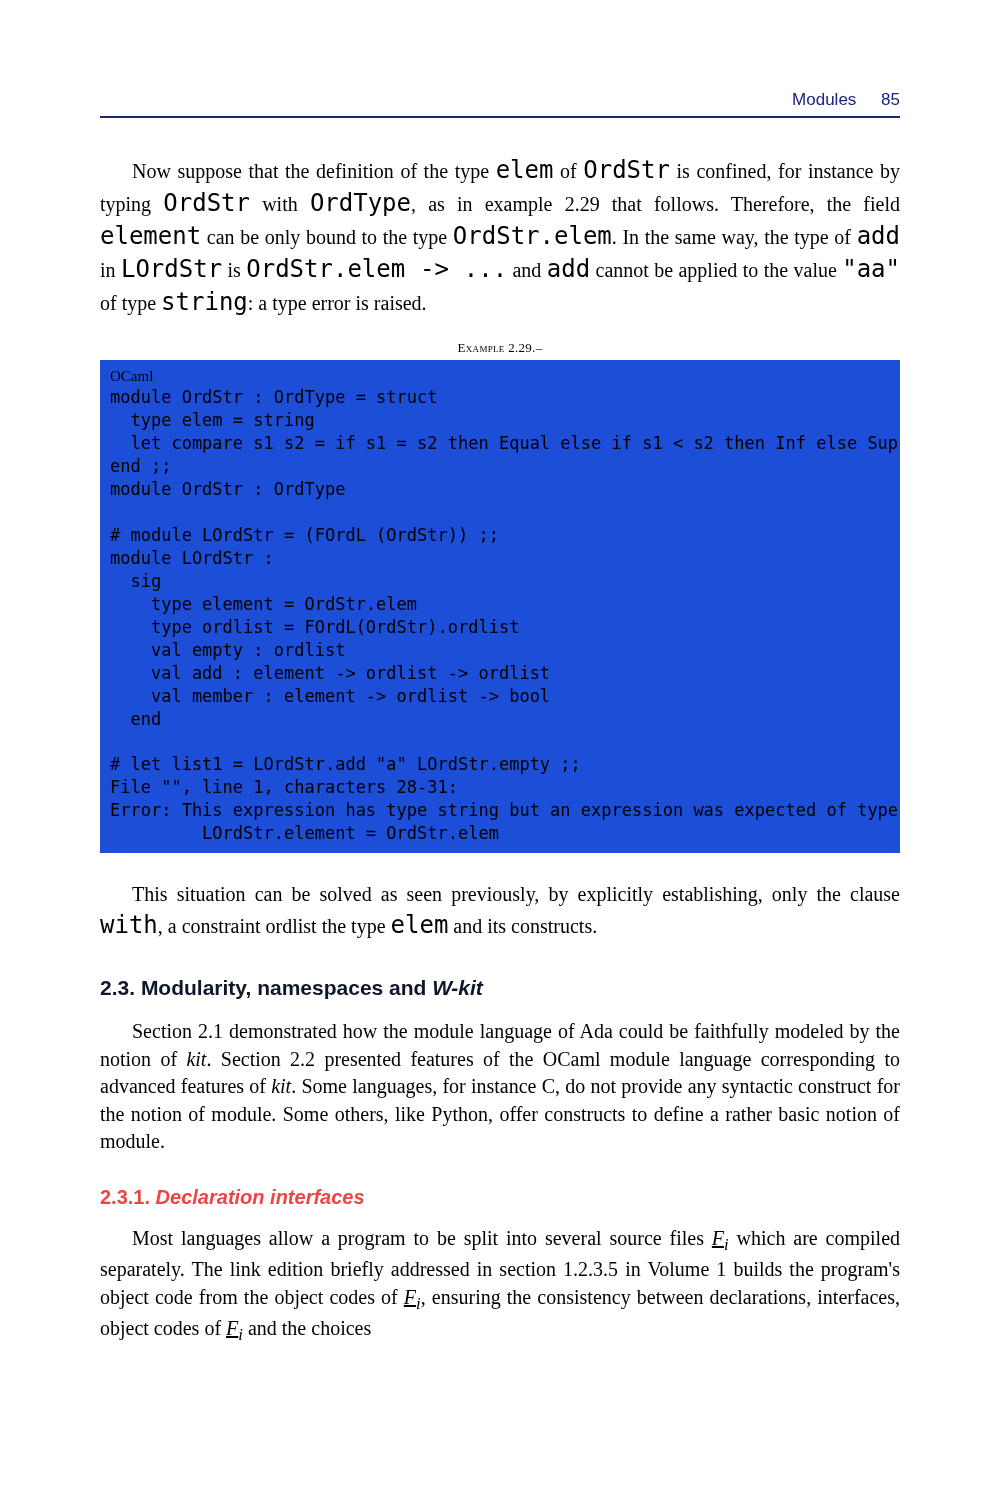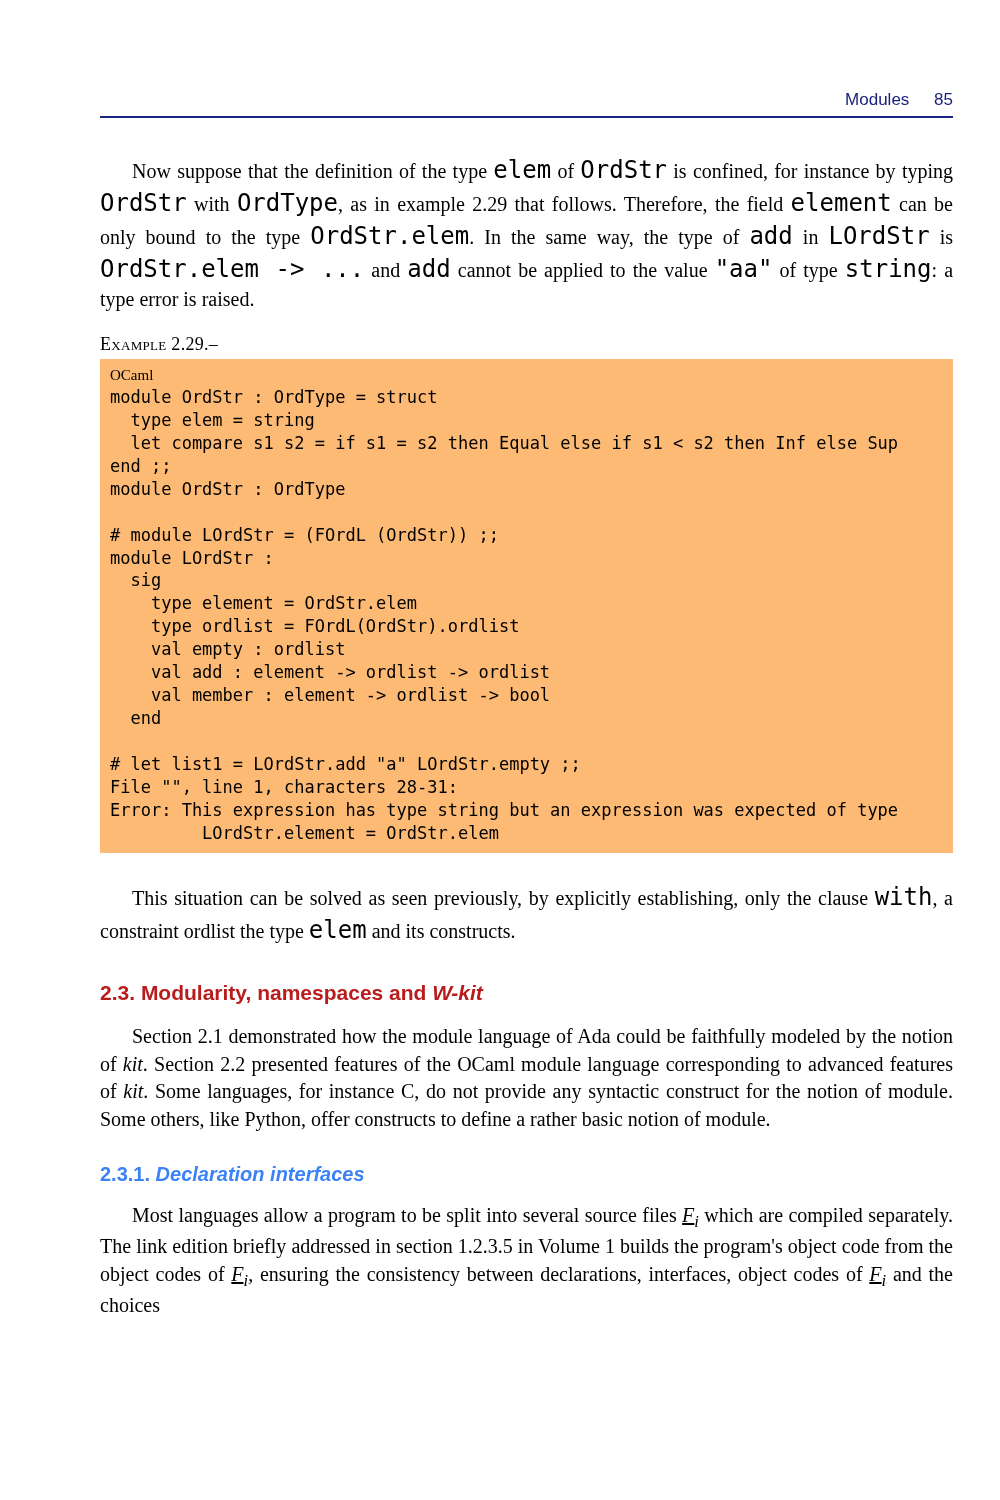--- a/index.html
+++ b/index.html
@@ -6,21 +6,21 @@
     margin: 0;
     padding: 0;
     background: #fff;
     font-family: "Times New Roman", Times, serif;
     color: #000;
   }
   .page {
     width: 1000px;
     height: 1500px;
     box-sizing: border-box;
-    padding: 90px 47px 60px 100px;
+    padding: 90px 100px 60px 100px;
     position: relative;
   }
   .running-head {
     text-align: right;
     font-family: Arial, Helvetica, sans-serif;
     font-size: 17px;
     color: #1a237e;
     padding-bottom: 6px;
     border-bottom: 2px solid #1a237e;
     margin-bottom: 36px;
@@ -32,50 +32,51 @@
     text-align: justify;
     margin: 0 0 14px 0;
     text-indent: 1.6em;
   }
   code.inline, .tt {
     font-family: "Lucida Console", Menlo, Consolas, monospace;
     font-size: 24px;
   }
   .example-label {
     font-variant: small-caps;
-    font-size: 18px;
+    font-size: 13px;
     letter-spacing: 0.3px;
     margin-top: 20px;
     margin-bottom: 4px;
+    text-align: center;
   }
   .codeblock {
-    background: #fdba74;
+    background: #1d4ed8;
     font-family: "Lucida Console", Menlo, Consolas, monospace;
     font-size: 17px;
     line-height: 1.35;
     padding: 4px 10px 8px 10px;
     margin: 0 0 28px 0;
     white-space: pre;
     overflow: hidden;
   }
   .codeblock .lang {
     font-family: "Times New Roman", Times, serif;
     font-size: 15px;
     white-space: pre;
   }
   .h2 {
     font-family: Arial, Helvetica, sans-serif;
-    color: #b91c1c;
+    color: #0f172a;
     font-weight: bold;
     font-size: 21px;
     margin: 34px 0 18px 0;
   }
   .h3 {
     font-family: Arial, Helvetica, sans-serif;
-    color: #3b82f6;
+    color: #ef4444;
     font-weight: bold;
     font-size: 20px;
     margin: 30px 0 16px 0;
   }
   .h2 em, .h3 em { font-style: italic; }
   em.book { }
   .math-sub { font-style: italic; text-decoration: underline; }
 </style>
 </head>
 <body>

